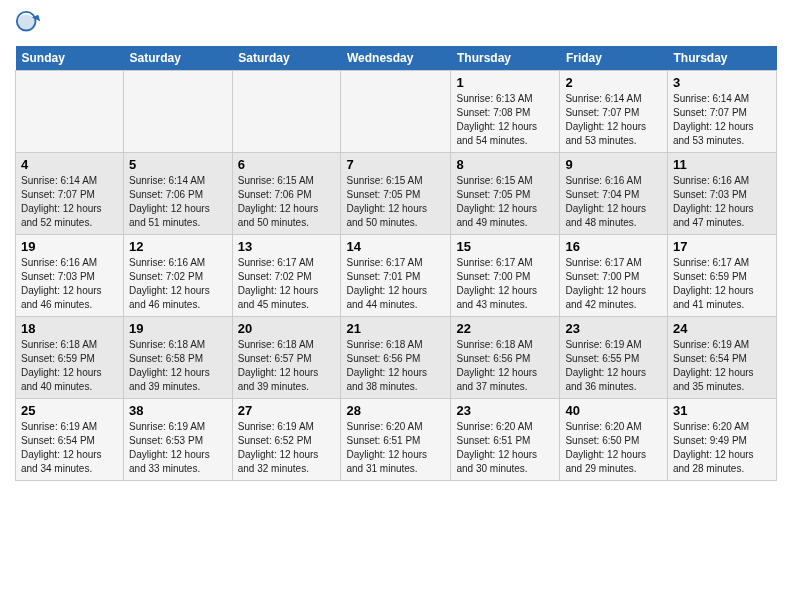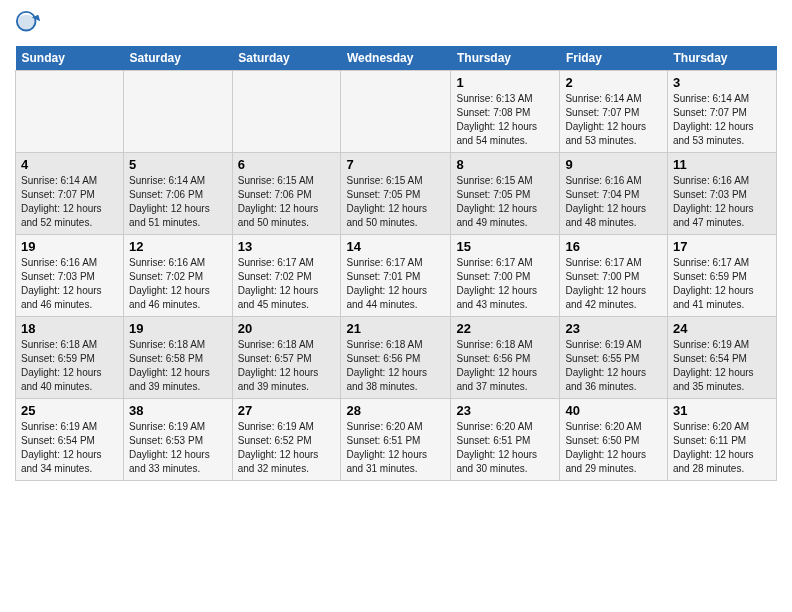--- a/index.html
+++ b/index.html
@@ -340,19 +340,19 @@
         <td>
           <span class="day-number">40</span>
           <div class="day-info">Sunrise: 6:20 AM
 Sunset: 6:50 PM
 Daylight: 12 hours
 and 29 minutes.</div>
         </td>
         <td>
           <span class="day-number">31</span>
           <div class="day-info">Sunrise: 6:20 AM
-Sunset: 6:11 PM
+Sunset: 9:49 PM
 Daylight: 12 hours
 and 28 minutes.</div>
         </td>
       </tr>
     </tbody>
 </table>
 
 </body></html>

